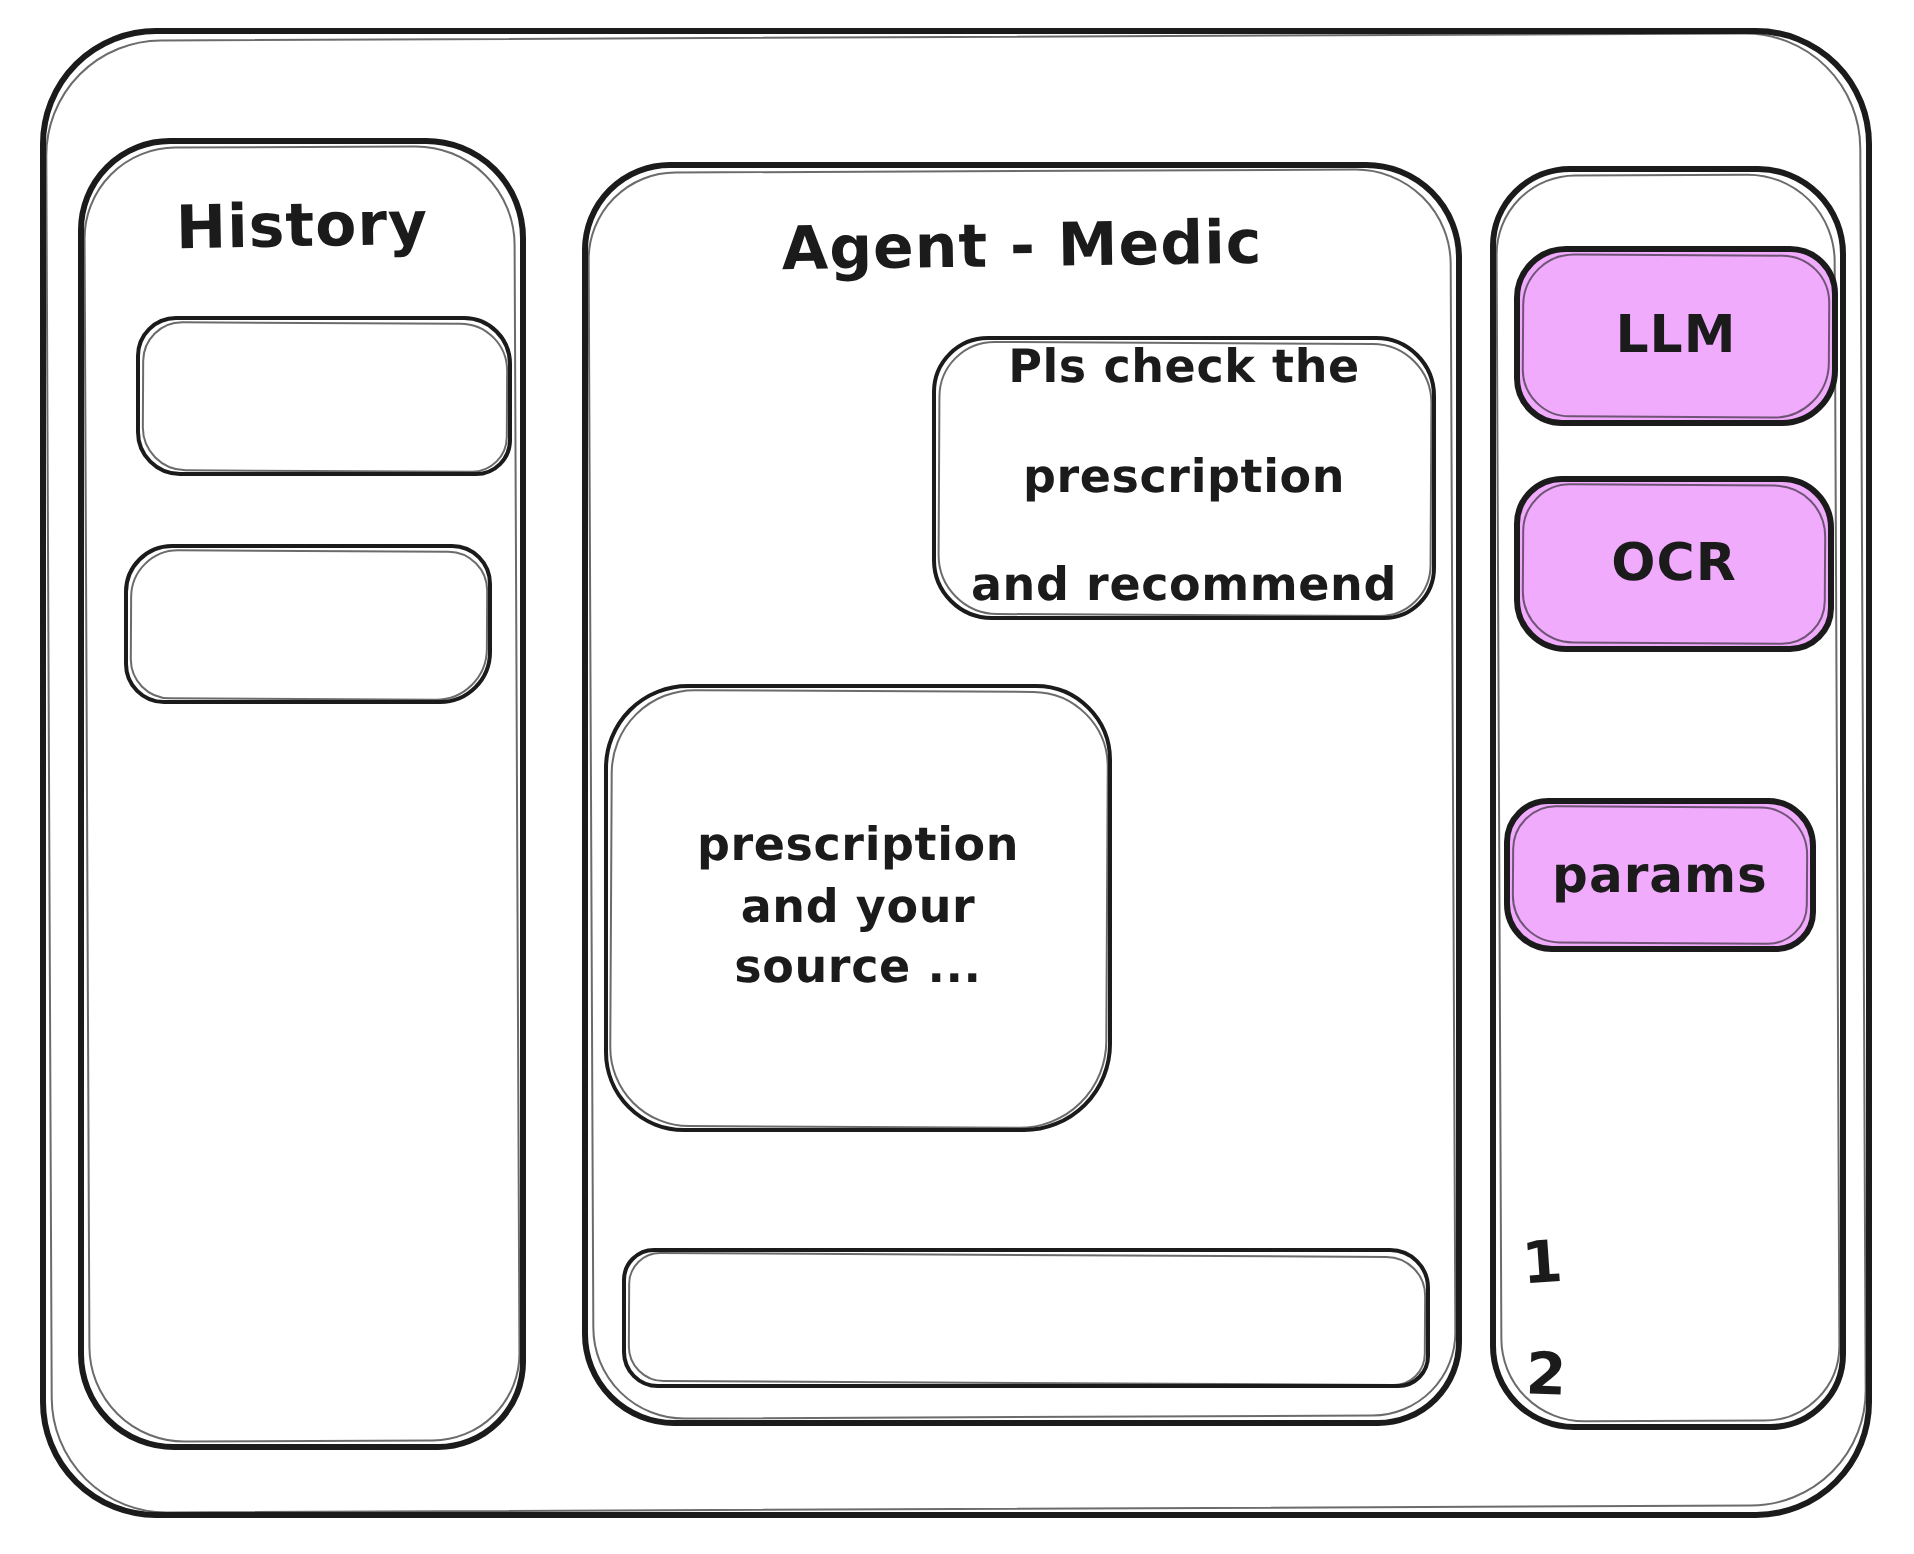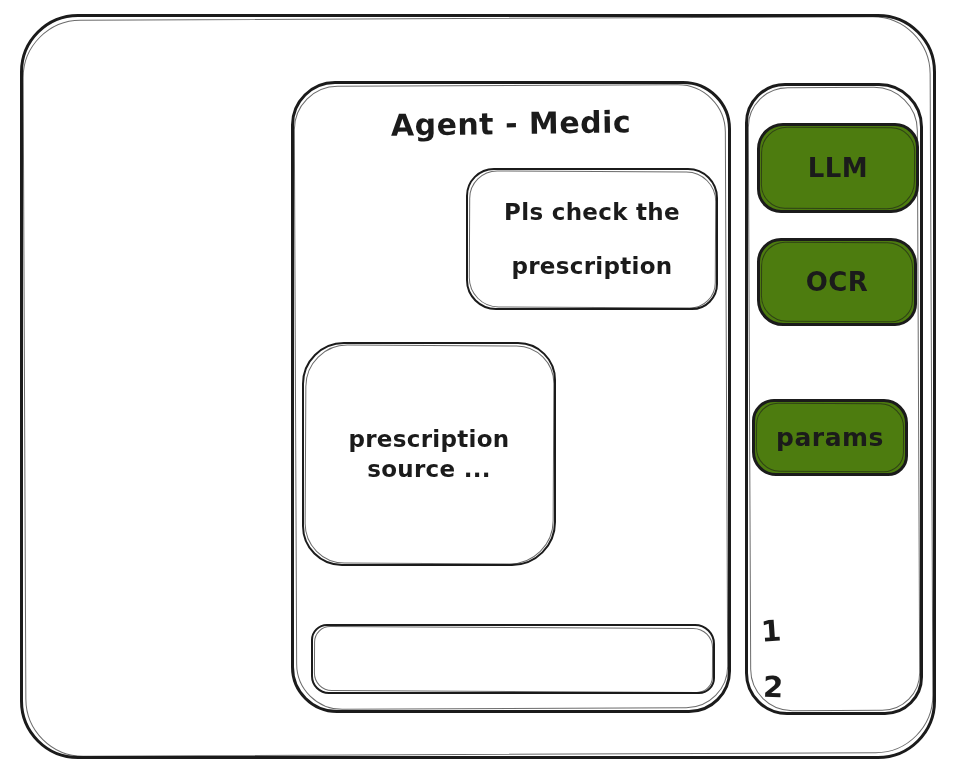--- a/index.html
+++ b/index.html
@@ -117,21 +117,21 @@
     left: 722px; top: 66px;
     width: 178px; height: 632px;
     border-radius: 40px 44px 38px 42px;
   }
   .tool-btn {
     position: absolute;
     display: flex;
     align-items: center;
     justify-content: center;
     border: 3px solid #1b1b1b;
-    background: #4d7c0f;
+    background: #f0abfc;
     box-sizing: border-box;
     font-family: "DejaVu Sans", sans-serif;
     font-size: 26px;
     font-weight: 600;
     letter-spacing: 0.5px;
     color: #1b1b1b;
     cursor: pointer;
     padding: 0;
   }
   .tool-btn::before {
@@ -178,31 +178,38 @@
   }
   .doc-num.one { left: 13px; top: 528px; transform: rotate(-4deg); }
   .doc-num.two { left: 15px; top: 584px; transform: rotate(2deg); }
 </style>
 </head>
 <body>
 
 <div id="screen">
   <div class="sk window">
 
+    <aside class="sk history-panel">
+      <div class="t history-title">History</div>
+      <div class="sk thin history-item one"></div>
+      <div class="sk thin history-item two"></div>
+    </aside>
 
     <main class="sk chat-panel">
       <div class="t chat-title">Agent - Medic</div>
 
       <div class="sk thin bubble user">
         <div>Pls check the</div>
         <div>prescription</div>
+        <div>and recommend</div>
       </div>
 
       <div class="sk thin bubble assistant">
         <div>prescription</div>
+        <div>and your</div>
         <div>source ...</div>
       </div>
 
       <div class="sk thin chat-input" role="textbox"></div>
     </main>
 
     <aside class="sk tools-panel">
       <button class="tool-btn llm">LLM</button>
       <button class="tool-btn ocr">OCR</button>
       <button class="tool-btn params">params</button>

